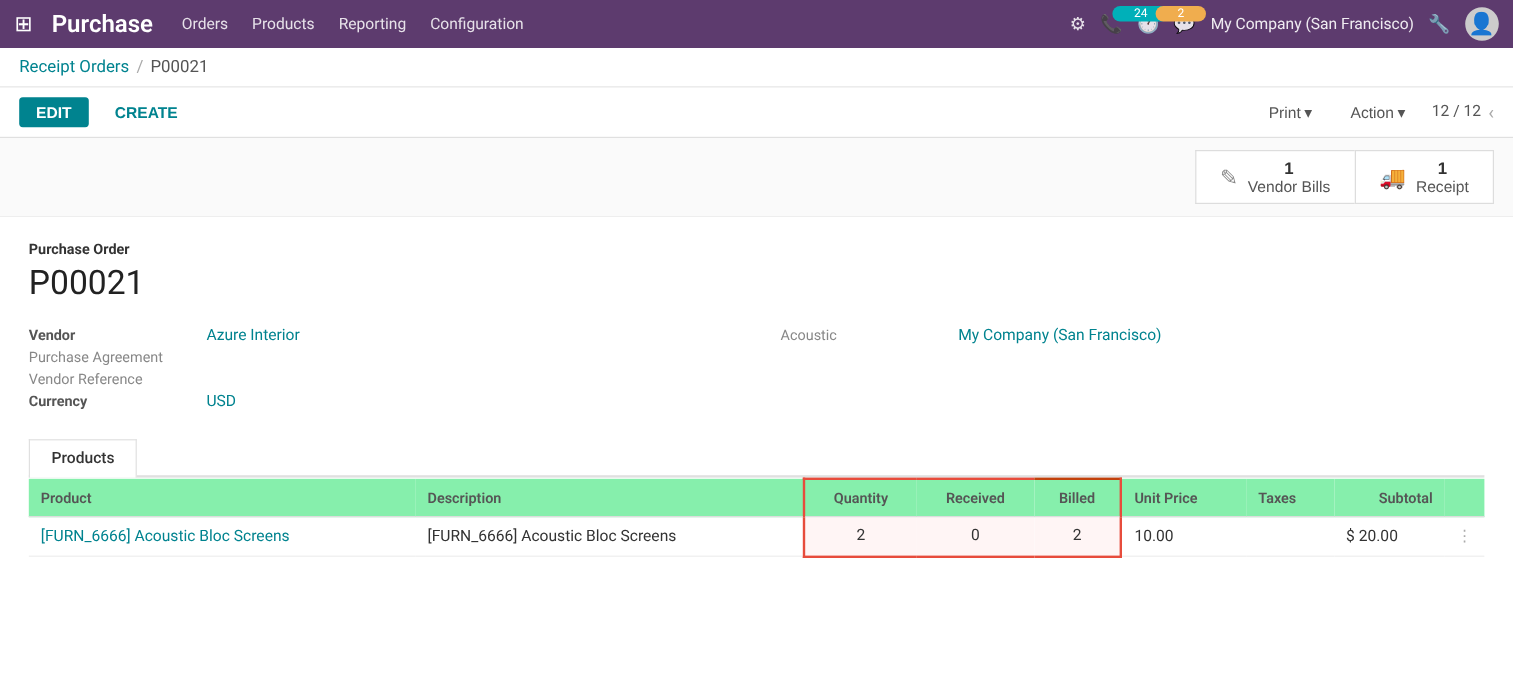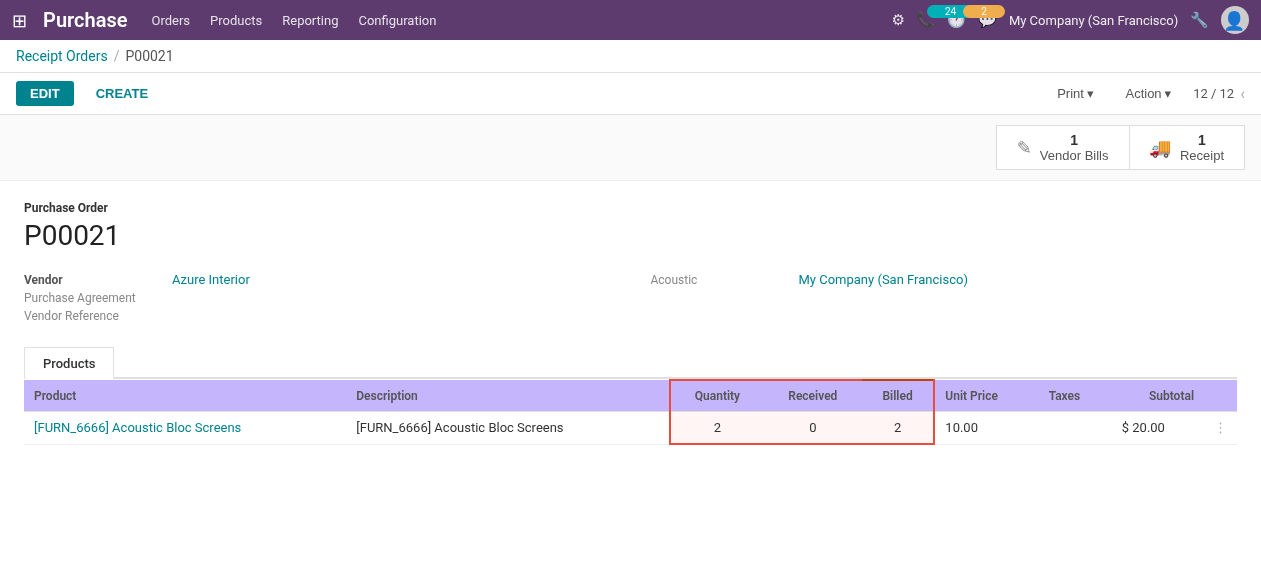--- a/index.html
+++ b/index.html
@@ -164,21 +164,21 @@
       border-collapse: collapse;
       margin-top: 0;
     }
     .product-table th {
       text-align: left;
       padding: 8px 10px;
       font-size: 12px;
       font-weight: 600;
       color: #555;
       border-bottom: 1px solid #ddd;
-      background: #c4b5fd;
+      background: #86efac;
     }
     .product-table td {
       padding: 8px 10px;
       font-size: 13px;
       color: #333;
       border-bottom: 1px solid #eee;
     }
     .product-table td.link { color: #00838f; cursor: pointer; }
     .product-table td.center { text-align: center; }
     .product-table td.right { text-align: left; }
@@ -283,20 +283,24 @@
             <span class="field-label-bold">Vendor</span>
             <span class="field-value link">Azure Interior</span>
           </div>
           <div class="field-row">
             <span class="field-label">Purchase Agreement</span>
             <span class="field-value"></span>
           </div>
           <div class="field-row">
             <span class="field-label">Vendor Reference</span>
             <span class="field-value"></span>
+          </div>
+          <div class="field-row">
+            <span class="field-label-bold">Currency</span>
+            <span class="field-value link">USD</span>
           </div>
         </div>
 
         <div>
           <div class="field-row">
             <span class="field-label">Acoustic</span>
             <span class="field-value link">My Company (San Francisco)</span>
           </div>
         </div>
       </div>

